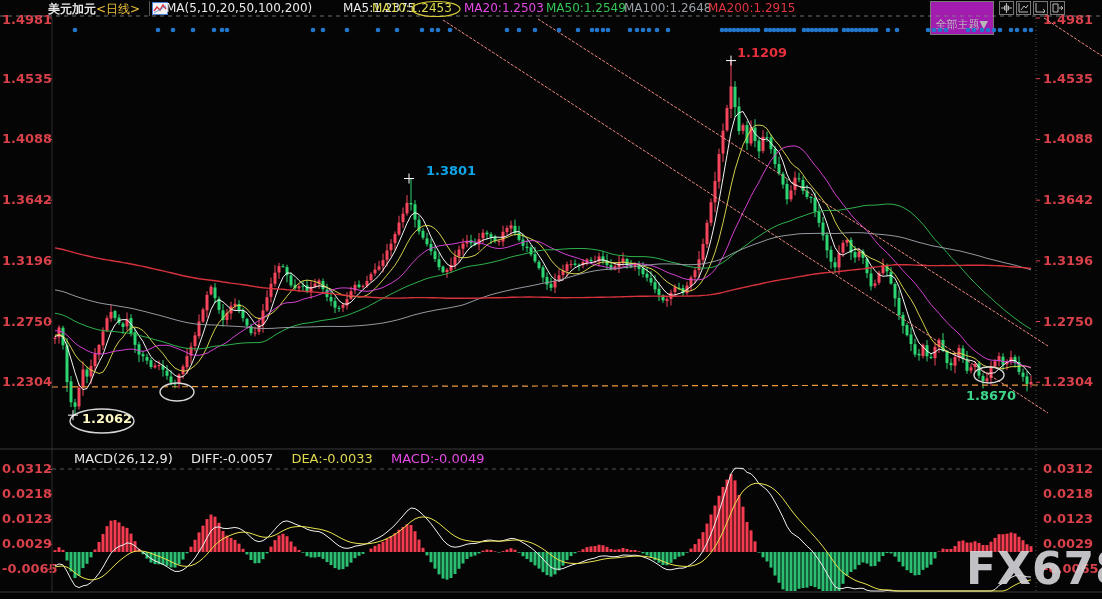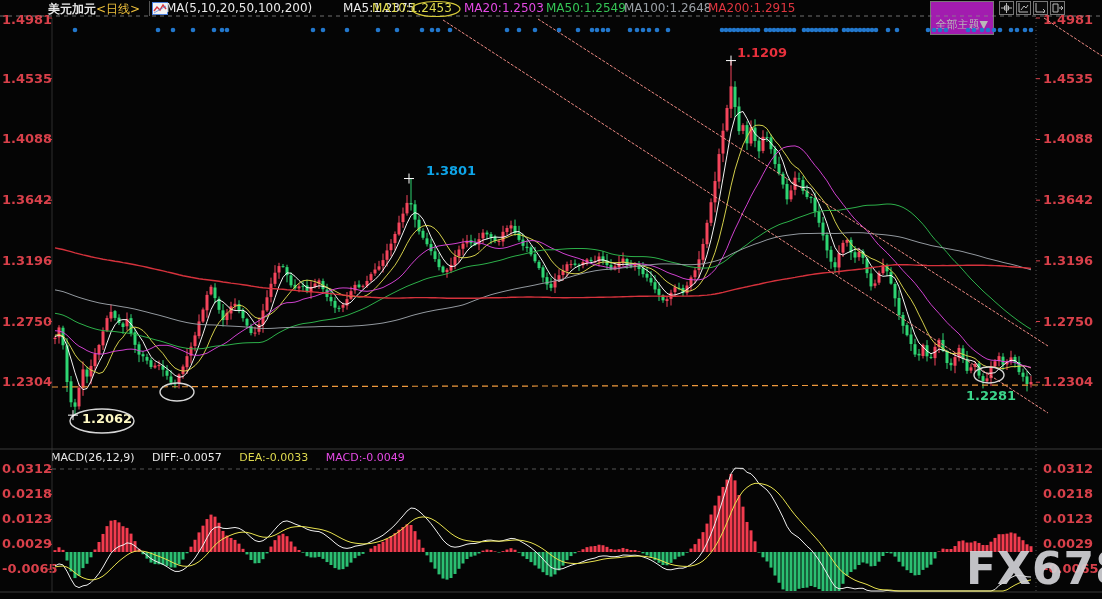--- a/index.html
+++ b/index.html
@@ -15,21 +15,21 @@
           border:1px solid #4a7edb;box-sizing:border-box;}
   .controls{position:absolute;right:4px;top:1px;height:16px;z-index:3;}
   .theme-btn{position:absolute;right:104px;top:0;height:14px;line-height:13px;background:#a21caf;
              border:1px solid #777;color:#b9b9b9;font-size:11px;padding:16px 5px;
              font-family:"DejaVu Sans",sans-serif;white-space:nowrap;}
   .cico{position:absolute;top:0;width:15px;height:14px;border:1px solid #777;box-sizing:border-box;
         background:#0a0a0a;}
   .plabel{position:absolute;font-size:13px;font-weight:bold;color:#d8404a;z-index:4;
           line-height:14px;white-space:nowrap;}
   .l-left{width:44px;text-align:right;}
-  .macd-header{position:absolute;left:51px;top:451px;font-size:11px;z-index:5;white-space:nowrap;}
+  .macd-header{position:absolute;left:74px;top:451px;font-size:13px;z-index:5;white-space:nowrap;}
   .macd-header span{margin-right:14px;}
   .c-white{color:#e9e9e9;}  .c-yellow{color:#ddd84e;}  .c-magenta{color:#e54ae5;}
   .watermark{position:absolute;left:966px;top:543px;font-size:44px;font-weight:bold;
              color:#d2d2d6;opacity:.92;z-index:9;letter-spacing:1px;}
   svg{position:absolute;left:0;top:0;z-index:5;pointer-events:none;}
 </style>
 </head>
 <body>
 
 <div class="topbar">
@@ -87,21 +87,21 @@
     <div class="plabel " style="left:1043px;top:487.32804232804233px">0.0218</div>
     <div class="plabel l-left" style="left:2px;top:512.4603174603175px">0.0123</div>
     <div class="plabel " style="left:1043px;top:512.4603174603175px">0.0123</div>
     <div class="plabel l-left" style="left:2px;top:537.3280423280423px">0.0029</div>
     <div class="plabel " style="left:1043px;top:537.3280423280423px">0.0029</div>
     <div class="plabel l-left" style="left:2px;top:562.1957671957672px">-0.0065</div>
     <div class="plabel " style="left:1043px;top:562.1957671957672px">-0.0065</div>
     <div class="plabel " style="left: 413px; top: 164px; color: #0ea5e9; margin-left: 13px;">1.3801</div>
     <div class="plabel " style="left: 737px; top: 46px; color: rgb(232, 48, 60);">1.1209</div>
     <div class="plabel " style="left: 82px; top: 412px; color: #fef9c3;">1.2062</div>
-    <div class="plabel " style="left: 966px; top: 389px; color: rgb(61, 214, 140);">1.2281</div>
+    <div class="plabel " style="left: 966px; top: 389px; color: rgb(61, 214, 140);">1.8670</div>
   </div>
 
 <div class="macd-header">
   <span class="c-white">MACD(26,12,9)</span>
   <span class="c-white">DIFF:-0.0057</span>
   <span class="c-yellow">DEA:-0.0033</span>
   <span class="c-magenta">MACD:-0.0049</span>
 </div>
 
 <div class="watermark">FX678</div>

